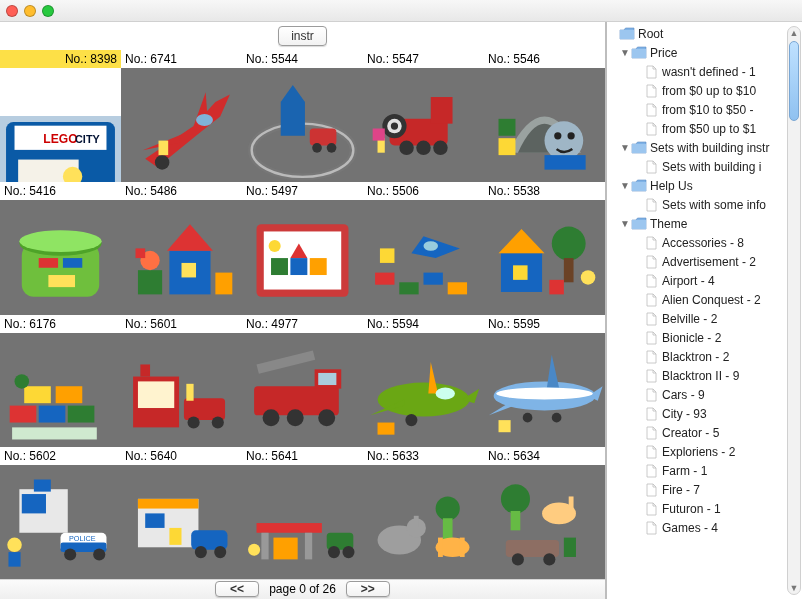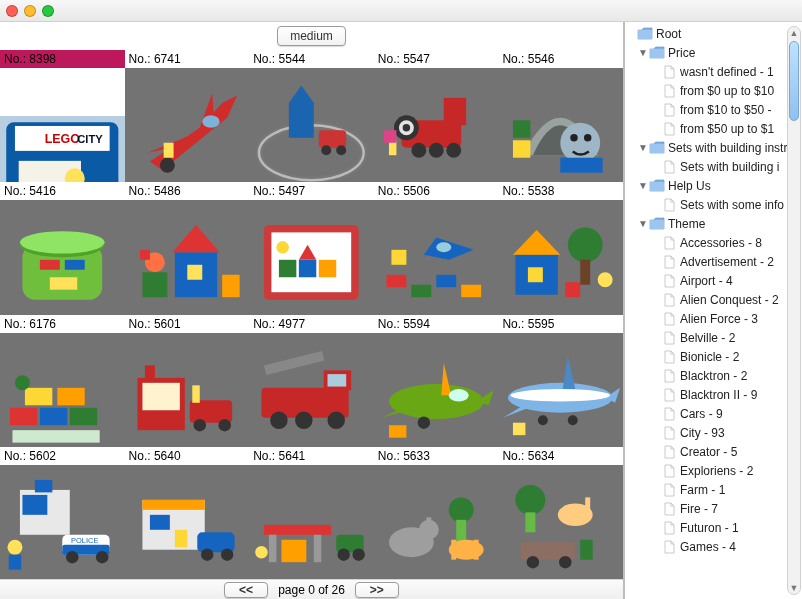--- a/index.html
+++ b/index.html
@@ -84,34 +84,34 @@
   }
   .thumb {
     flex: 1;
     background: #737373;
     display: flex;
     align-items: center;
     justify-content: center;
     position: relative;
   }
   .thumb svg { max-width: 100%; max-height: 100%; }
-  .selected .cell-label { background:#be185d; }
+  .selected .cell-label { background:#fde047;text-align:right; }
   .selected .thumb { outline: none; margin-top: 48px; }
   .pager {
     height: 28px;
     display: flex;
     align-items: center;
     justify-content: center;
     gap: 10px;
     border-top: 1px solid #d6d6d6;
     background: linear-gradient(#fbfbfb,#efefef);
   }
   .pager .btn.small { padding: 0px 14px; font-weight: bold; }
   .sidebar {
-    width: 178px;
+    width: 196px;
     background: #fff;
     overflow-y: hidden;
     overflow-x: hidden;
     position: relative;
     padding: 2px 0;
     border-left: 1px solid #bdbdbd;
   }
   .tree { list-style: none; margin: 0; padding: 0; }
   .tree li { white-space: nowrap; padding: 1px 0; }
   .tree .row { display: flex; align-items: center; height: 17px; }
@@ -149,21 +149,21 @@
 
 <div class="titlebar">
   <div class="tb-btn tb-close"></div>
   <div class="tb-btn tb-min"></div>
   <div class="tb-btn tb-zoom"></div>
 </div>
 
 <div class="container">
   <div class="main">
     <div class="toolbar">
-      <button class="btn">medium</button>
+      <button class="btn">instr</button>
     </div>
     <div class="grid" id="grid">
         <div class="cell selected">
           <div class="cell-label">No.: 8398</div>
           <div class="thumb" style="background: rgb(183, 205, 224);">
             <svg viewBox="0 0 100 100">
               <rect x="5" y="5" width="90" height="90" fill="#0a5aa6" rx="6"></rect>
               <rect x="12" y="8" width="76" height="20" fill="#fff"></rect>
               <text x="50" y="22" text-anchor="middle" font-size="10" fill="#cc0000" font-weight="bold">LEGO</text>
               <text x="62" y="22" text-anchor="start" font-size="9" fill="#013" font-weight="bold"> CITY</text>
@@ -655,34 +655,20 @@
             <span class="spacer"></span>
             <span class="spacer"></span>
             <span class="arrow"></span>
             <span class="file-icon">
               <svg width="13" height="14" viewBox="0 0 13 14">
                 <path d="M2 1 L8 1 L11 4 L11 13 L2 13 Z" fill="#fff" stroke="#bcbcbc" stroke-width="0.8"></path>
                 <path d="M8 1 L8 4 L11 4" fill="none" stroke="#bcbcbc" stroke-width="0.8"></path>
               </svg>
             </span>
             <span class="tree-label">Alien Conquest - 2</span>
-          </div>
-        </li>
-        <li>
-          <div class="row">
-            <span class="spacer"></span>
-            <span class="spacer"></span>
-            <span class="arrow"></span>
-            <span class="file-icon">
-              <svg width="13" height="14" viewBox="0 0 13 14">
-                <path d="M2 1 L8 1 L11 4 L11 13 L2 13 Z" fill="#fff" stroke="#bcbcbc" stroke-width="0.8"></path>
-                <path d="M8 1 L8 4 L11 4" fill="none" stroke="#bcbcbc" stroke-width="0.8"></path>
-              </svg>
-            </span>
-            <span class="tree-label">Alien Force - 3</span>
           </div>
         </li>
         <li>
           <div class="row">
             <span class="spacer"></span>
             <span class="spacer"></span>
             <span class="arrow"></span>
             <span class="file-icon">
               <svg width="13" height="14" viewBox="0 0 13 14">
                 <path d="M2 1 L8 1 L11 4 L11 13 L2 13 Z" fill="#fff" stroke="#bcbcbc" stroke-width="0.8"></path>

